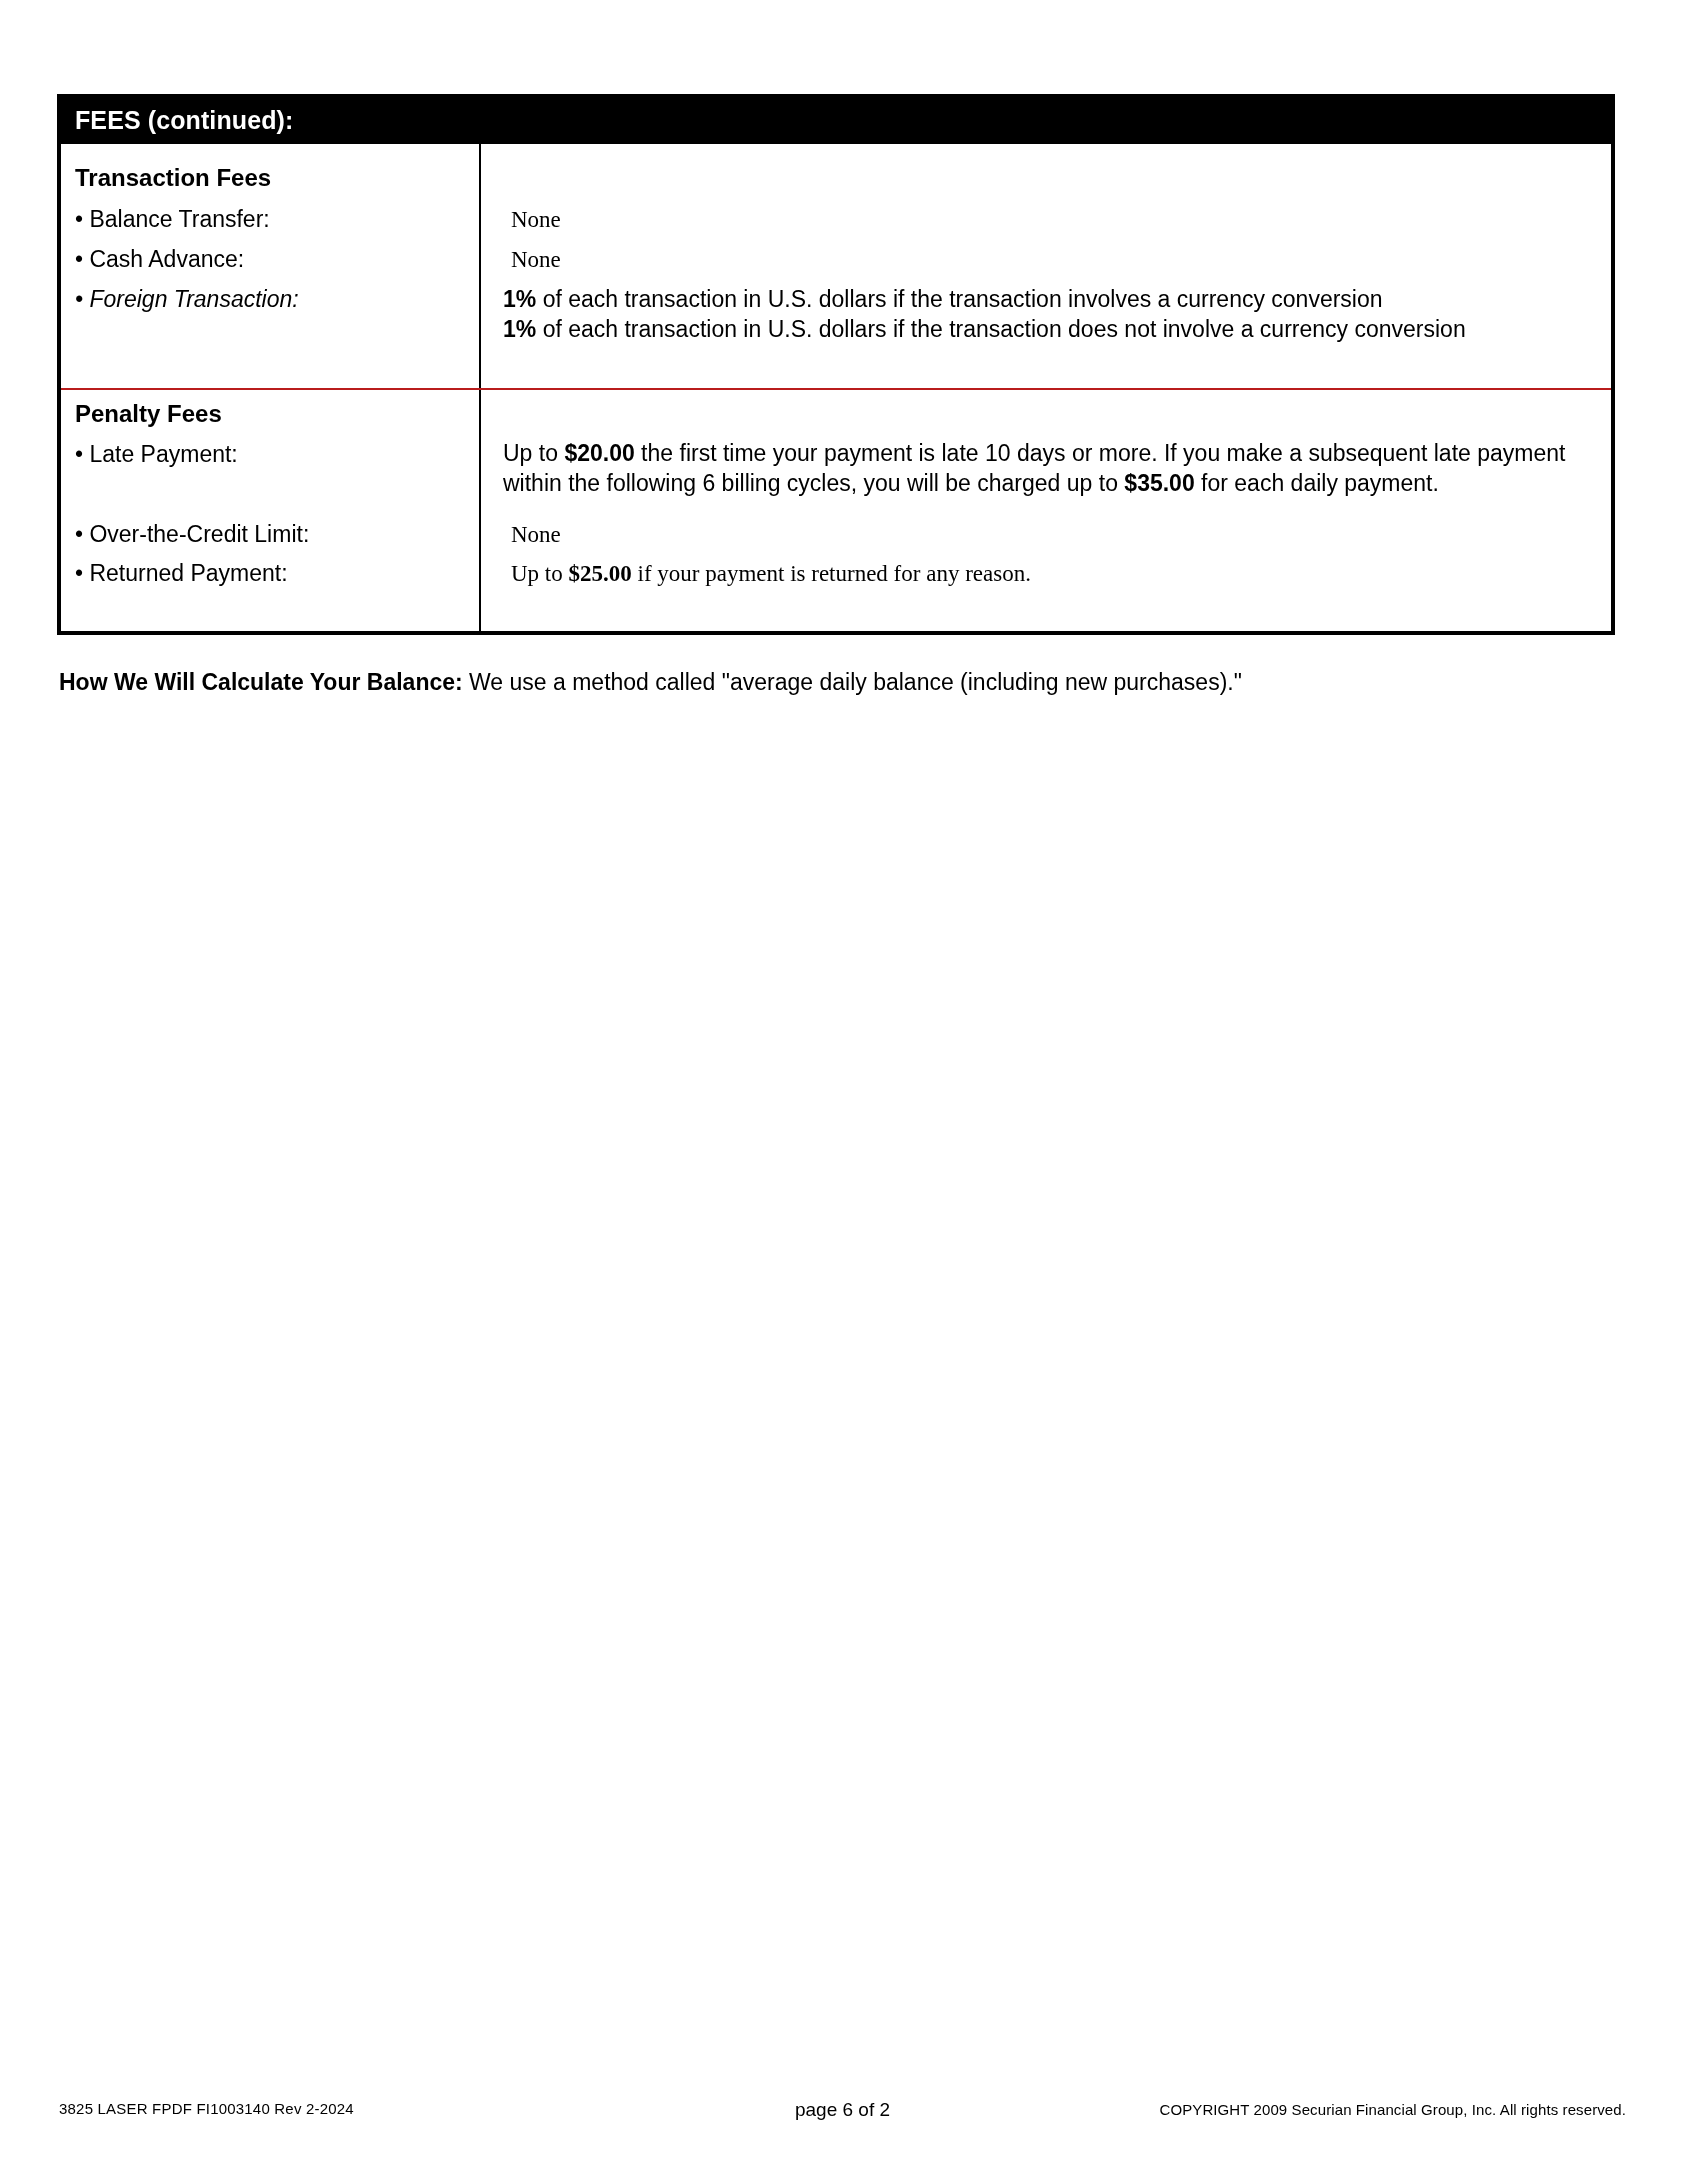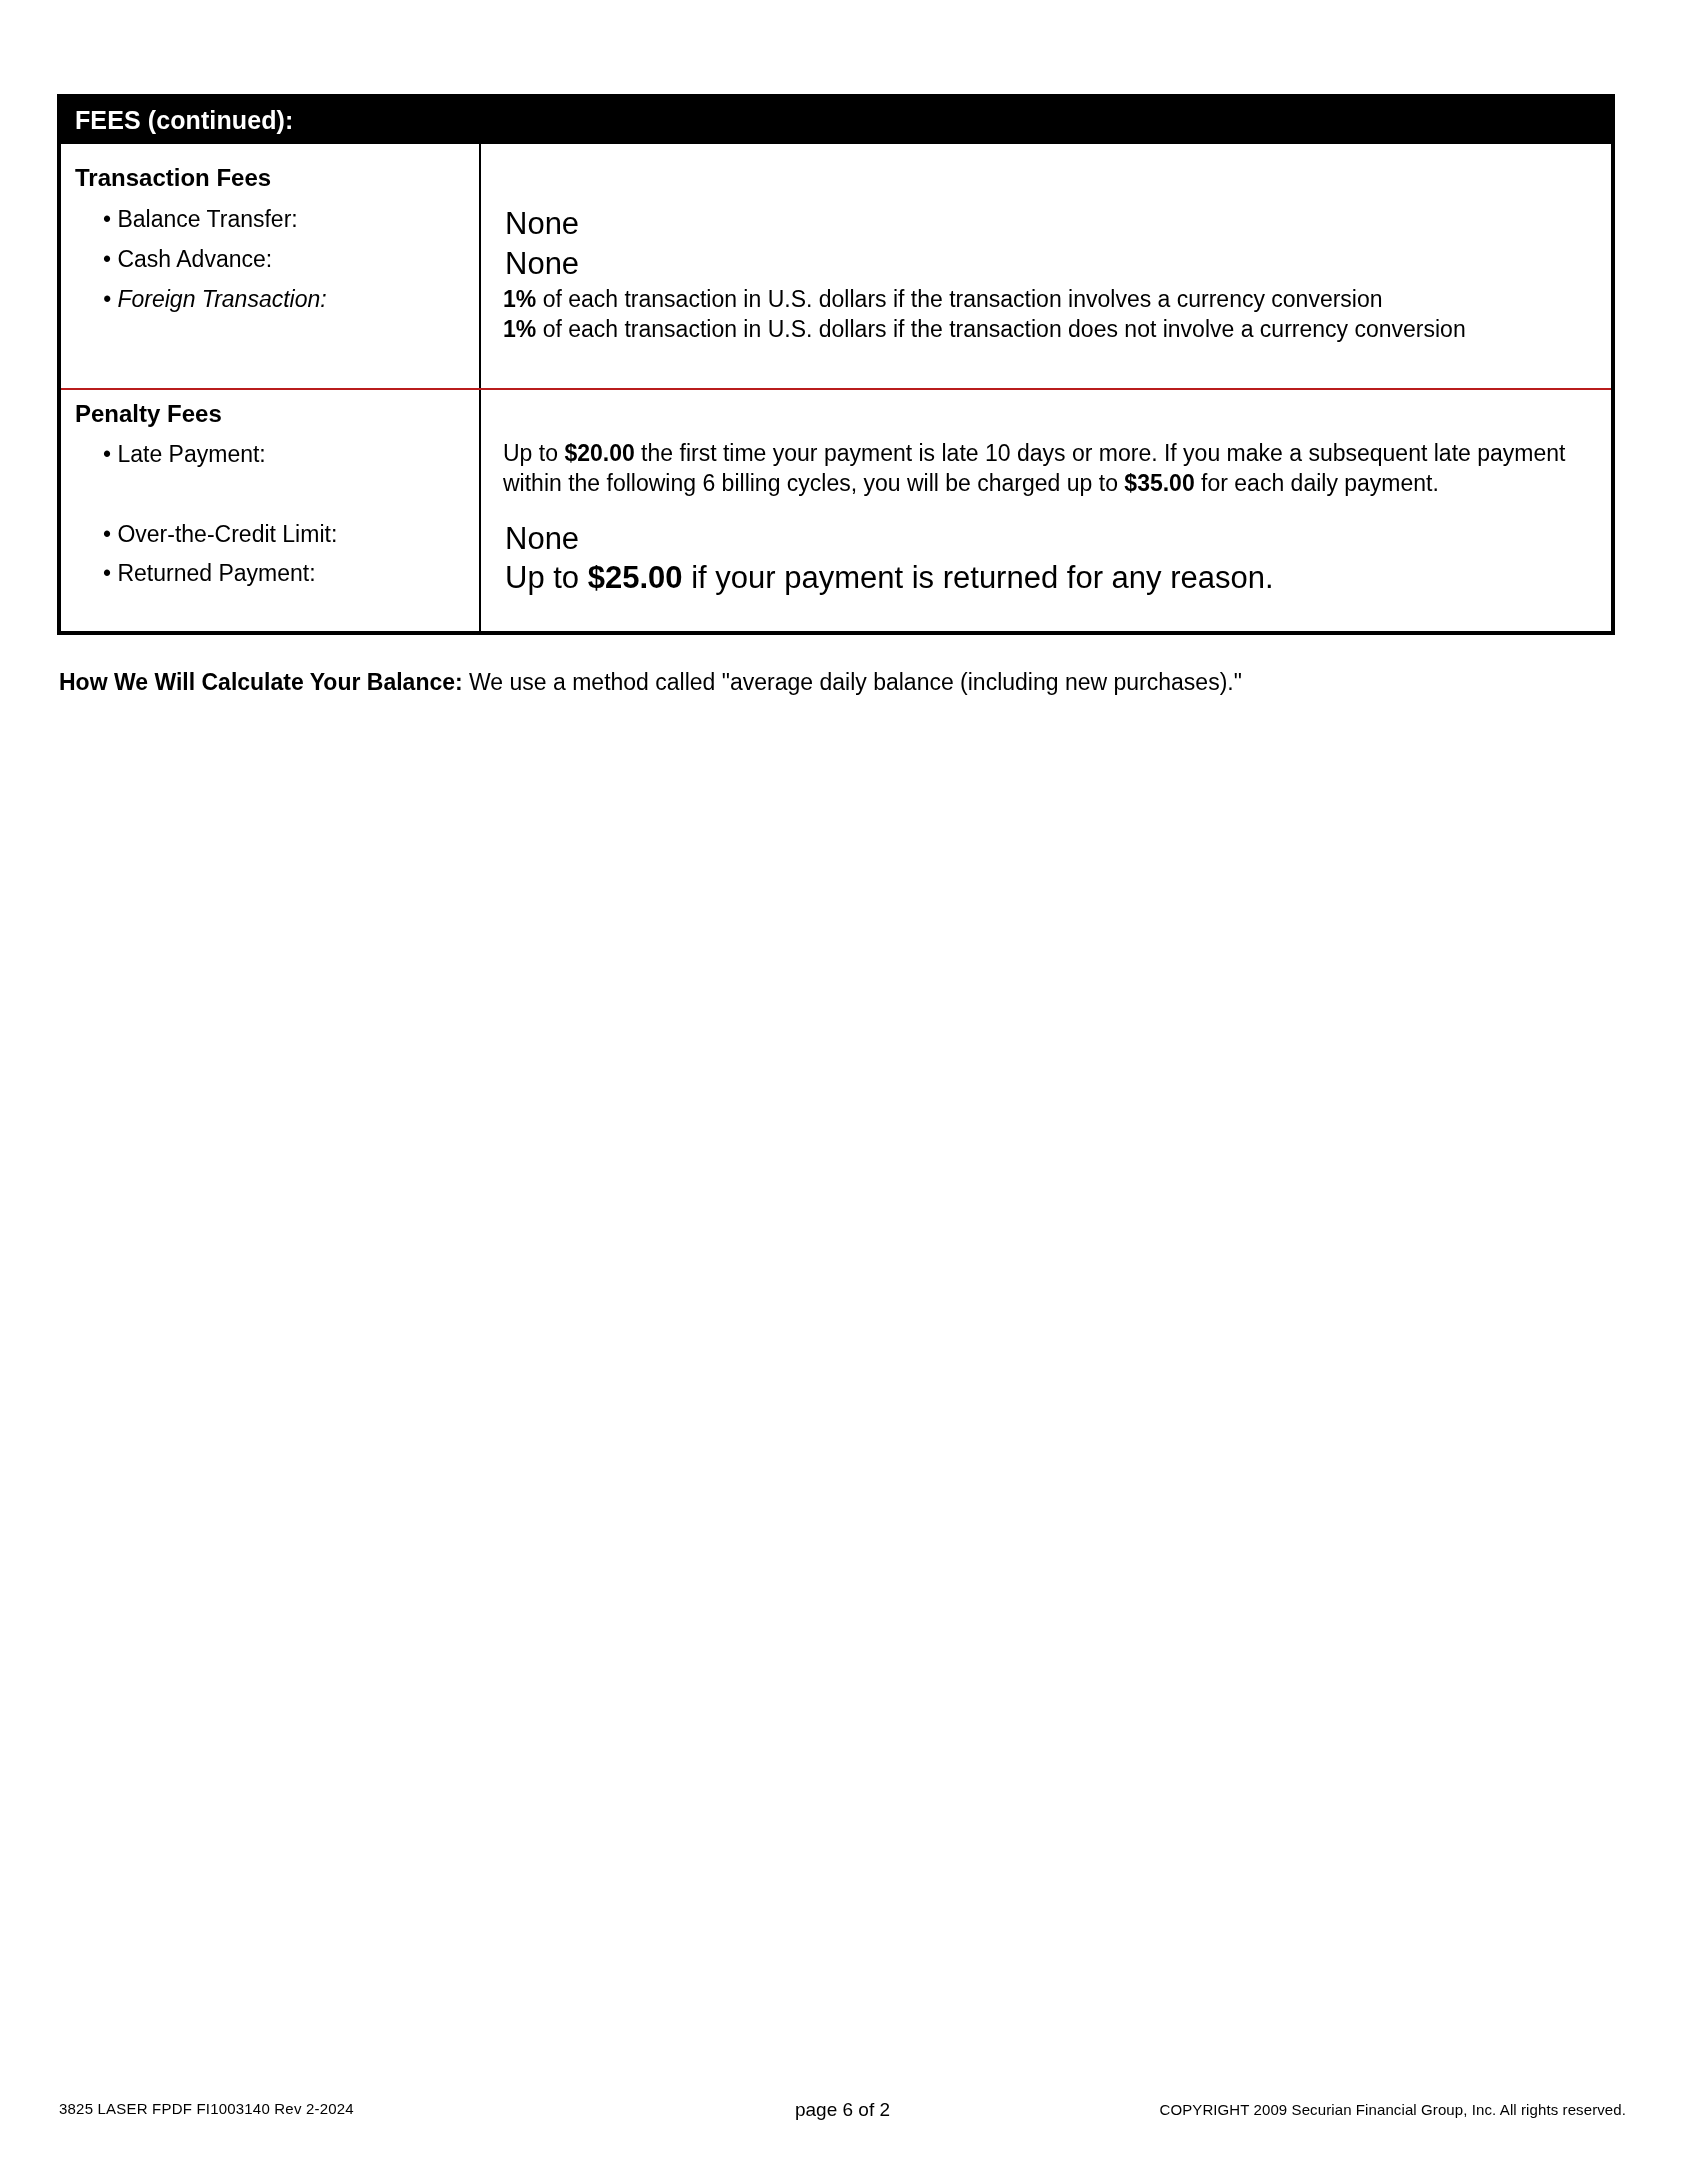--- a/index.html
+++ b/index.html
@@ -69,29 +69,30 @@
   .group-title {
     font-weight: bold;
     font-size: 24px;
     line-height: 1;
     padding: 16px 0 0 14px;
   }
 
   .item-label {
     font-size: 23px;
     line-height: 1;
-    padding-left: 42px;
+    padding-left: 14px;
     white-space: nowrap;
   }
 
   .value-line {
-    font-size: 31px;
-    line-height: 1;
-    padding-left: 24px;
+    font-size: 23px;
+    line-height: 1;
+    padding-left: 30px;
     white-space: nowrap;
+    font-family: Liberation Serif, serif;
   }
 
   .value-block {
     font-size: 23px;
     line-height: 30px;
     padding-left: 22px;
     padding-right: 16px;
   }
   .value-block b { font-weight: bold; }
 

